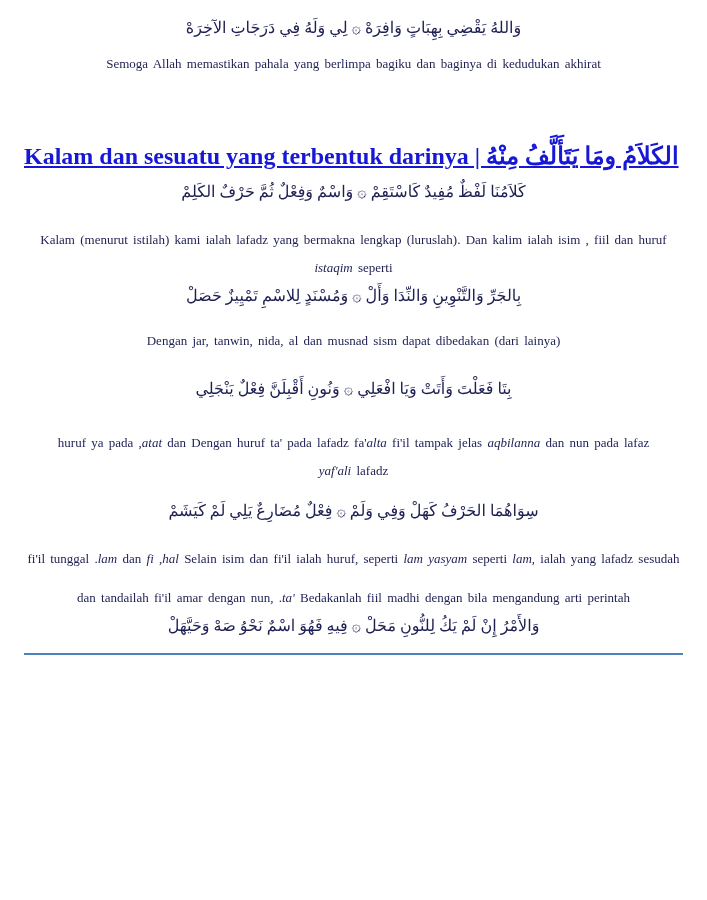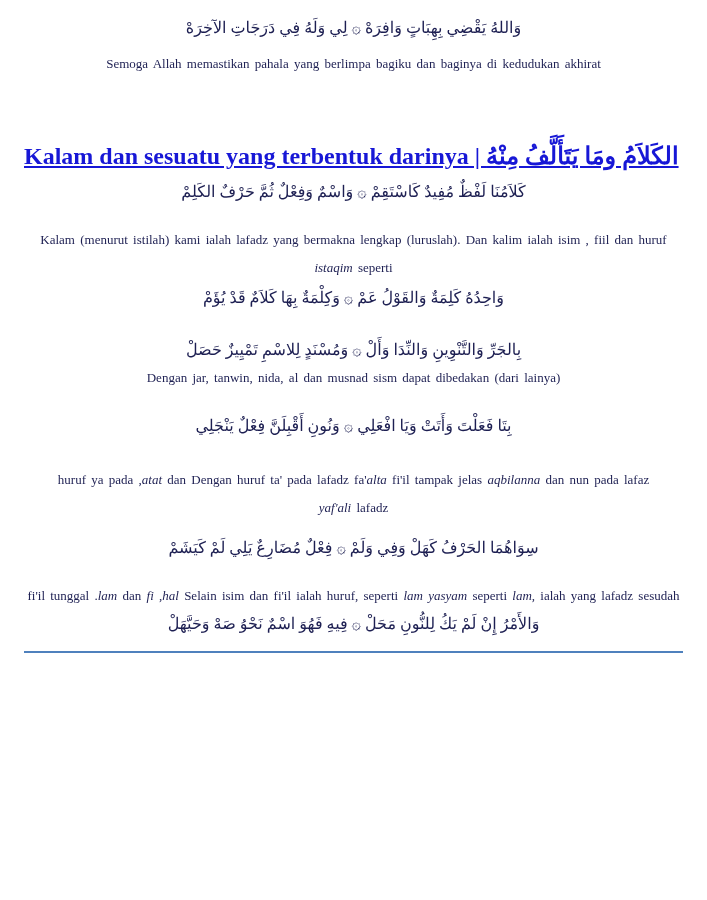--- a/index.html
+++ b/index.html
@@ -67,34 +67,34 @@
   <p class="arabic" style="margin-top:14px" dir="rtl">وَاللهُ يَقْضِي بِهِبَاتٍ وَافِرَهْ ۞ لِي وَلَهُ فِي دَرَجَاتِ الآخِرَهْ</p>
 
   <p class="latin w660" style="margin-top:8px"><span>Semoga Allah memastikan pahala yang berlimpa bagiku dan baginya di kedudukan akhirat</span></p>
 
   <h2 class="heading" style="margin-top:64px">Kalam dan sesuatu yang terbentuk  darinya | الكَلاَمُ ومَا يَتَأَلَّفُ مِنْهُ</h2>
 
   <p class="arabic" style="margin-top:8px" dir="rtl">كَلاَمُنَا لَفْظٌ مُفِيدٌ كَاسْتَقِمْ ۞ وَاسْمٌ وَفِعْلٌ ثُمَّ حَرْفٌ الكَلِمْ</p>
 
   <p class="latin w640" style="margin-top:20px"><span>Kalam (menurut istilah) kami ialah lafadz yang bermakna lengkap (luruslah). Dan kalim ialah isim , fiil dan huruf </span><span class="it">istaqim</span><span> seperti</span></p>
 
-  <p class="arabic" style="margin-top:2px" dir="rtl">وَاحِدُهُ كَلِمَةٌ وَالقَوْلُ عَمْ ۞ وَكِلْمَةٌ بِهَا كَلاَمٌ قَدْ يُؤَمْ</p>
 
 
-  <p class="arabic" style="margin-top:24px" dir="rtl">بِالجَرِّ وَالتَّنْوِينِ وَالنِّدَا وَأَلْ ۞ وَمُسْنَدٍ لِلاسْمِ تَمْيِيزٌ حَصَلْ</p>
+  <p class="arabic" style="margin-top:0" dir="rtl">بِالجَرِّ وَالتَّنْوِينِ وَالنِّدَا وَأَلْ ۞ وَمُسْنَدٍ لِلاسْمِ تَمْيِيزٌ حَصَلْ</p>
 
-  <p class="latin w640" style=""><span>Dengan jar, tanwin, nida, al dan musnad sism dapat dibedakan (dari lainya)</span></p>
+  <p class="latin w640" style="margin-top:17px"><span>Dengan jar, tanwin, nida, al dan musnad sism dapat dibedakan (dari lainya)</span></p>
 
   <p class="arabic" style="margin-top:20px" dir="rtl">بِتَا فَعَلْتَ وَأَتَتْ وَيَا افْعَلِي ۞ وَنُونِ أَقْبِلَنَّ فِعْلٌ يَنْجَلِي</p>
 
   <p class="latin w600" style="margin-top:26px"><span>huruf ya pada  ,</span><span class="it">atat</span><span> dan Dengan huruf ta' pada lafadz fa'</span><span class="it">alta</span><span> fi'il tampak jelas </span><span class="it">aqbilanna</span><span> dan nun pada lafaz  </span><span class="it">yaf'ali</span><span> lafadz</span></p>
 
   <p class="arabic" style="margin-top:12px" dir="rtl">سِوَاهُمَا الحَرْفُ كَهَلْ وَفِي وَلَمْ ۞ فِعْلٌ مُضَارِعٌ يَلِي لَمْ كَيَشَمْ</p>
 
   <p class="latin w670" style="margin-top:20px"><span>fi'il tunggal  .</span><span class="it">lam</span><span> dan </span><span class="it">fi</span><span> ,</span><span class="it">hal</span><span> Selain isim dan fi'il ialah huruf, seperti </span><span class="it">lam yasyam</span><span> seperti </span><span class="it">lam,</span><span> ialah yang lafadz sesudah</span></p>
 
 
+  <p class="latin w660" style="margin-top:11px"><span>dan tandailah fi'il amar dengan nun,  .</span><span class="it">ta'</span><span> Bedakanlah fiil madhi dengan bila mengandung arti perintah</span></p>
 
   <p class="arabic" style="margin-top:0" dir="rtl">وَالأَمْرُ إِنْ لَمْ يَكُ لِلنُّونِ مَحَلْ ۞ فِيهِ فَهُوَ اسْمٌ نَحْوُ صَهْ وَحَيَّهَلْ</p>
 
   <hr class="divider" style="margin-top:13px">
 
 </div>
 
 </body></html>

